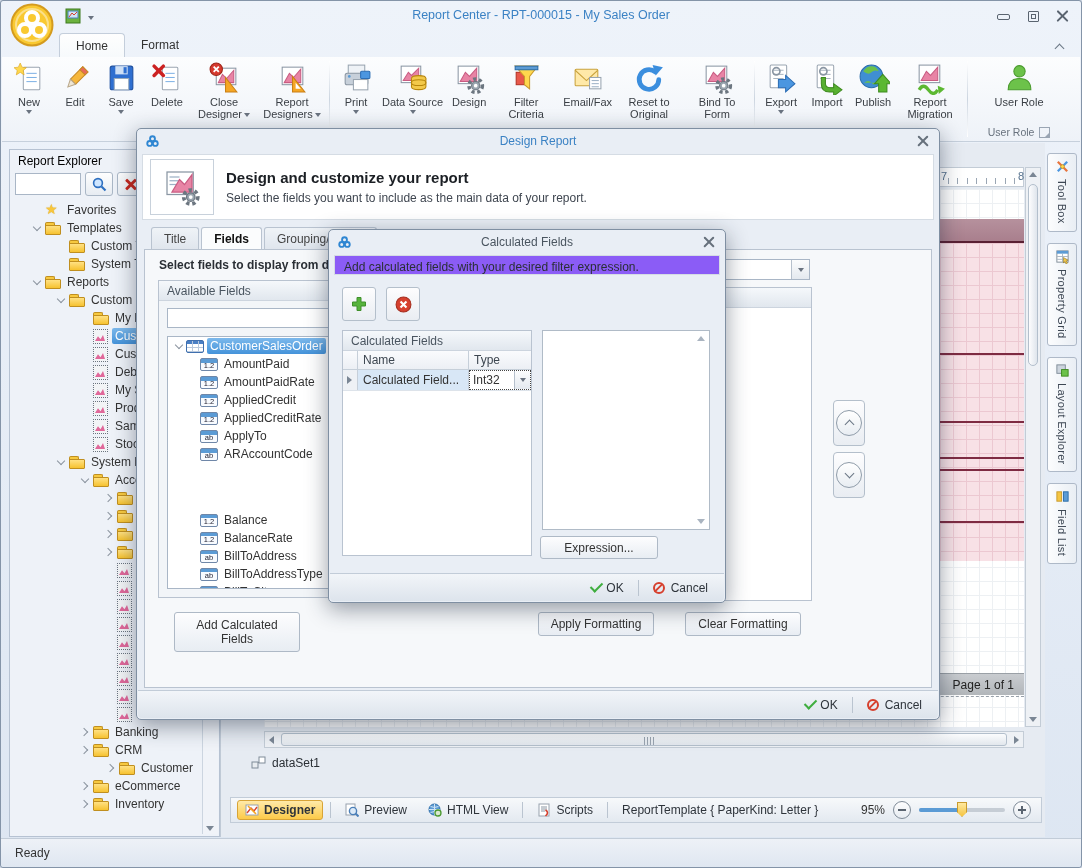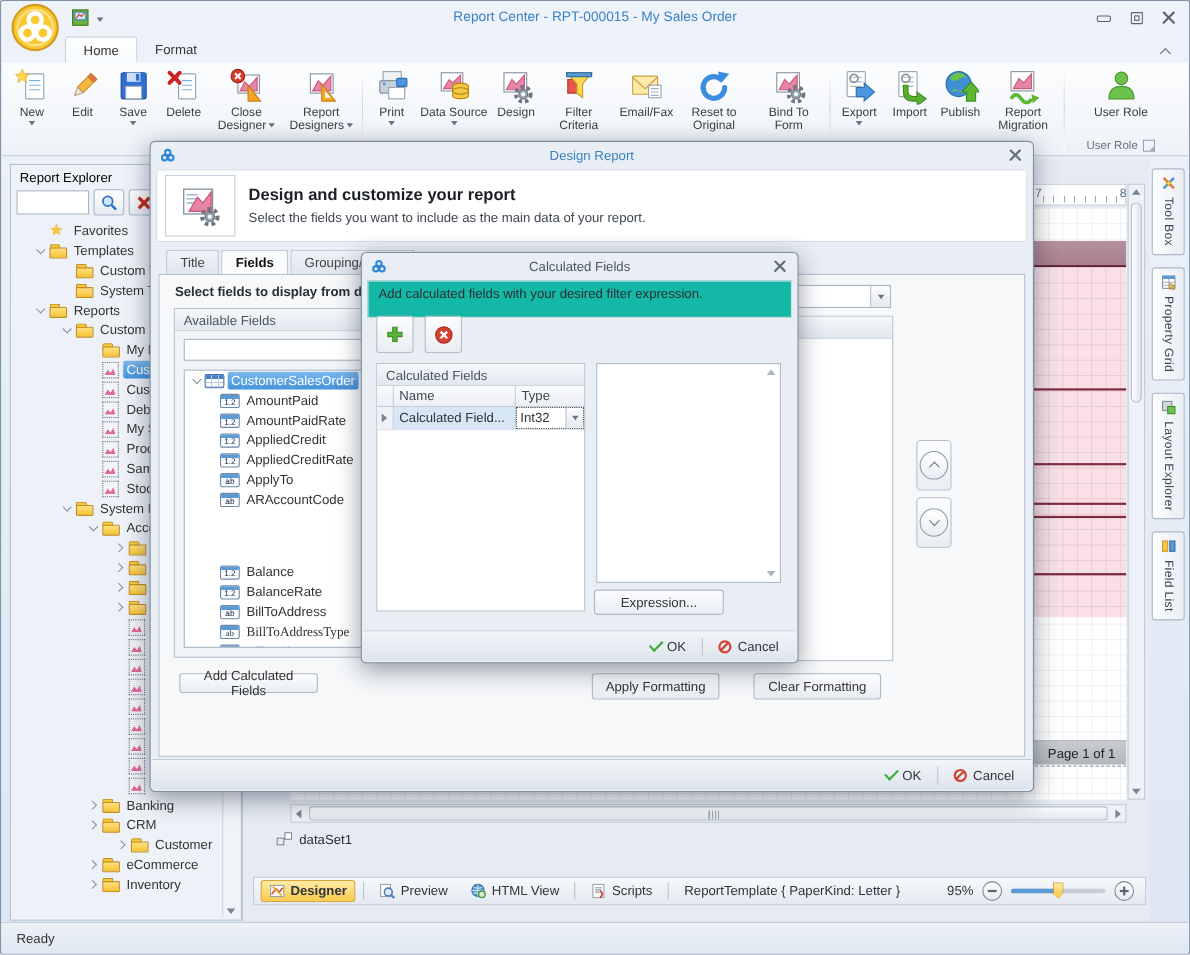--- a/index.html
+++ b/index.html
@@ -143,21 +143,21 @@
 .circbtn{position:absolute;width:30px;height:44px;border:1px solid #b4bfcb;border-radius:4px;background:linear-gradient(#fdfdfe,#e9edf2);display:flex;align-items:center;justify-content:center}
 .circ{width:24px;height:24px;border:1px solid #8f9ca9;border-radius:50%;background:linear-gradient(#fff,#e8edf2);display:flex;align-items:center;justify-content:center}
 .circ .cv.up{margin-top:3px}.circ .cv.down{margin-bottom:3px}
 .ck{display:inline-block;width:5px;height:10px;border-right:2.6px solid #3fae3f;border-bottom:2.6px solid #3fae3f;transform:rotate(45deg);margin-top:-4px}
 .no{display:inline-block;width:12px;height:12px;border:2.2px solid #d6402e;border-radius:50%;position:relative;box-sizing:border-box}
 .no::after{content:"";position:absolute;left:-1.5px;top:3px;width:11px;height:2.2px;background:#d6402e;transform:rotate(-45deg)}
 .dfoot{position:absolute;left:1px;right:1px;bottom:1px;height:28px;background:linear-gradient(#f2f5f9,#dde4ec);border-top:1px solid #c2ccd8;display:flex;align-items:center;justify-content:flex-end;gap:8px;padding:0 10px;border-radius:0 0 4px 4px;box-sizing:border-box}
 .fbtn{display:flex;align-items:center;gap:6px;padding:3px 6px;color:#2e343b;background:none;border:none;font:inherit}
 
 #calc-dialog{left:327px;top:228px;width:396px;height:372px;z-index:20}
-#cdesc{position:absolute;left:5px;right:5px;top:25px;height:34px;background:#14b8a6;border:1px solid #d5dce4;padding:4px 9px;box-sizing:border-box;color:#2a2f35}
+#cdesc{position:absolute;left:5px;right:5px;top:25px;height:20px;background:#8b5cf6;border:1px solid #d5dce4;padding:4px 9px;box-sizing:border-box;color:#2a2f35}
 .sqbtn{position:absolute;width:34px;height:34px;border:1px solid #b4bfcb;border-radius:3px;background:linear-gradient(#fdfdfe,#e9edf2);display:flex;align-items:center;justify-content:center;padding:0}
 #cgrid{left:13px;top:100px;width:190px;height:226px}
 .colrow{display:flex;height:18px;border-bottom:1px solid #c6cfd9;background:linear-gradient(#fafbfd,#eceff4);color:#3d4650}
 .mcol{width:14px;border-right:1px solid #c6cfd9;flex:none;position:relative}
 .ncol{flex:1;padding:2px 5px;border-right:1px solid #c6cfd9;overflow:hidden;white-space:nowrap}
 .tcol{width:62px;flex:none;padding:2px 5px;box-sizing:border-box}
 .drow{display:flex;height:20px;border-bottom:1px solid #dde3ea}
 .drow .mcol{background:#eef1f5}
 .namecell{flex:1;background:#d8e7f6;padding:3px 5px;overflow:hidden;white-space:nowrap;border-right:1px solid #c6cfd9}
 .typecell{width:62px;flex:none;border:1px dotted #444;display:flex;box-sizing:border-box;background:#fff}
@@ -819,21 +819,21 @@
               <div class="frow" style="padding-left: 32px;">
 
               <span class="ficon num"></span>
               <span class="flabel">BalanceRate</span>
             </div>
               <div class="frow" style="padding-left: 32px;">
 
               <span class="ficon str"></span>
               <span class="flabel">BillToAddress</span>
             </div>
-              <div class="frow" style="padding-left: 32px; font-family: Liberation Serif, serif;">
+              <div class="frow" style="padding-left: 32px;">
 
               <span class="ficon str"></span>
               <span class="flabel">BillToAddressType</span>
             </div>
               <div class="frow" style="padding-left: 32px;">
 
               <span class="ficon str"></span>
               <span class="flabel">BillToCity</span>
             </div>
               <div class="frow" style="padding-left: 32px;">
@@ -841,21 +841,21 @@
               <span class="ficon str"></span>
               <span class="flabel">BillToCode</span>
             </div>
               <div class="frow" style="padding-left: 32px;">
 
               <span class="ficon str"></span>
               <span class="flabel">BillToCountry</span>
             </div>
         </div>
       </div>
-      <button class="btn" style="left:18px;top:362px;width:126px;height:18px">Add Calculated Fields</button>
+      <button class="btn" style="left:29px;top:362px;width:126px;height:40px">Add Calculated Fields</button>
       <div id="combo">
         <span class="combo-text"></span>
         <span class="combo-btn">
               <span class="caret" style="margin-left:0"></span>
             </span>
       </div>
       <div class="group" id="sfgroup">
         <div class="ghead"></div>
       </div>
       <div class="circbtn" style="left:688px;top:150px">

